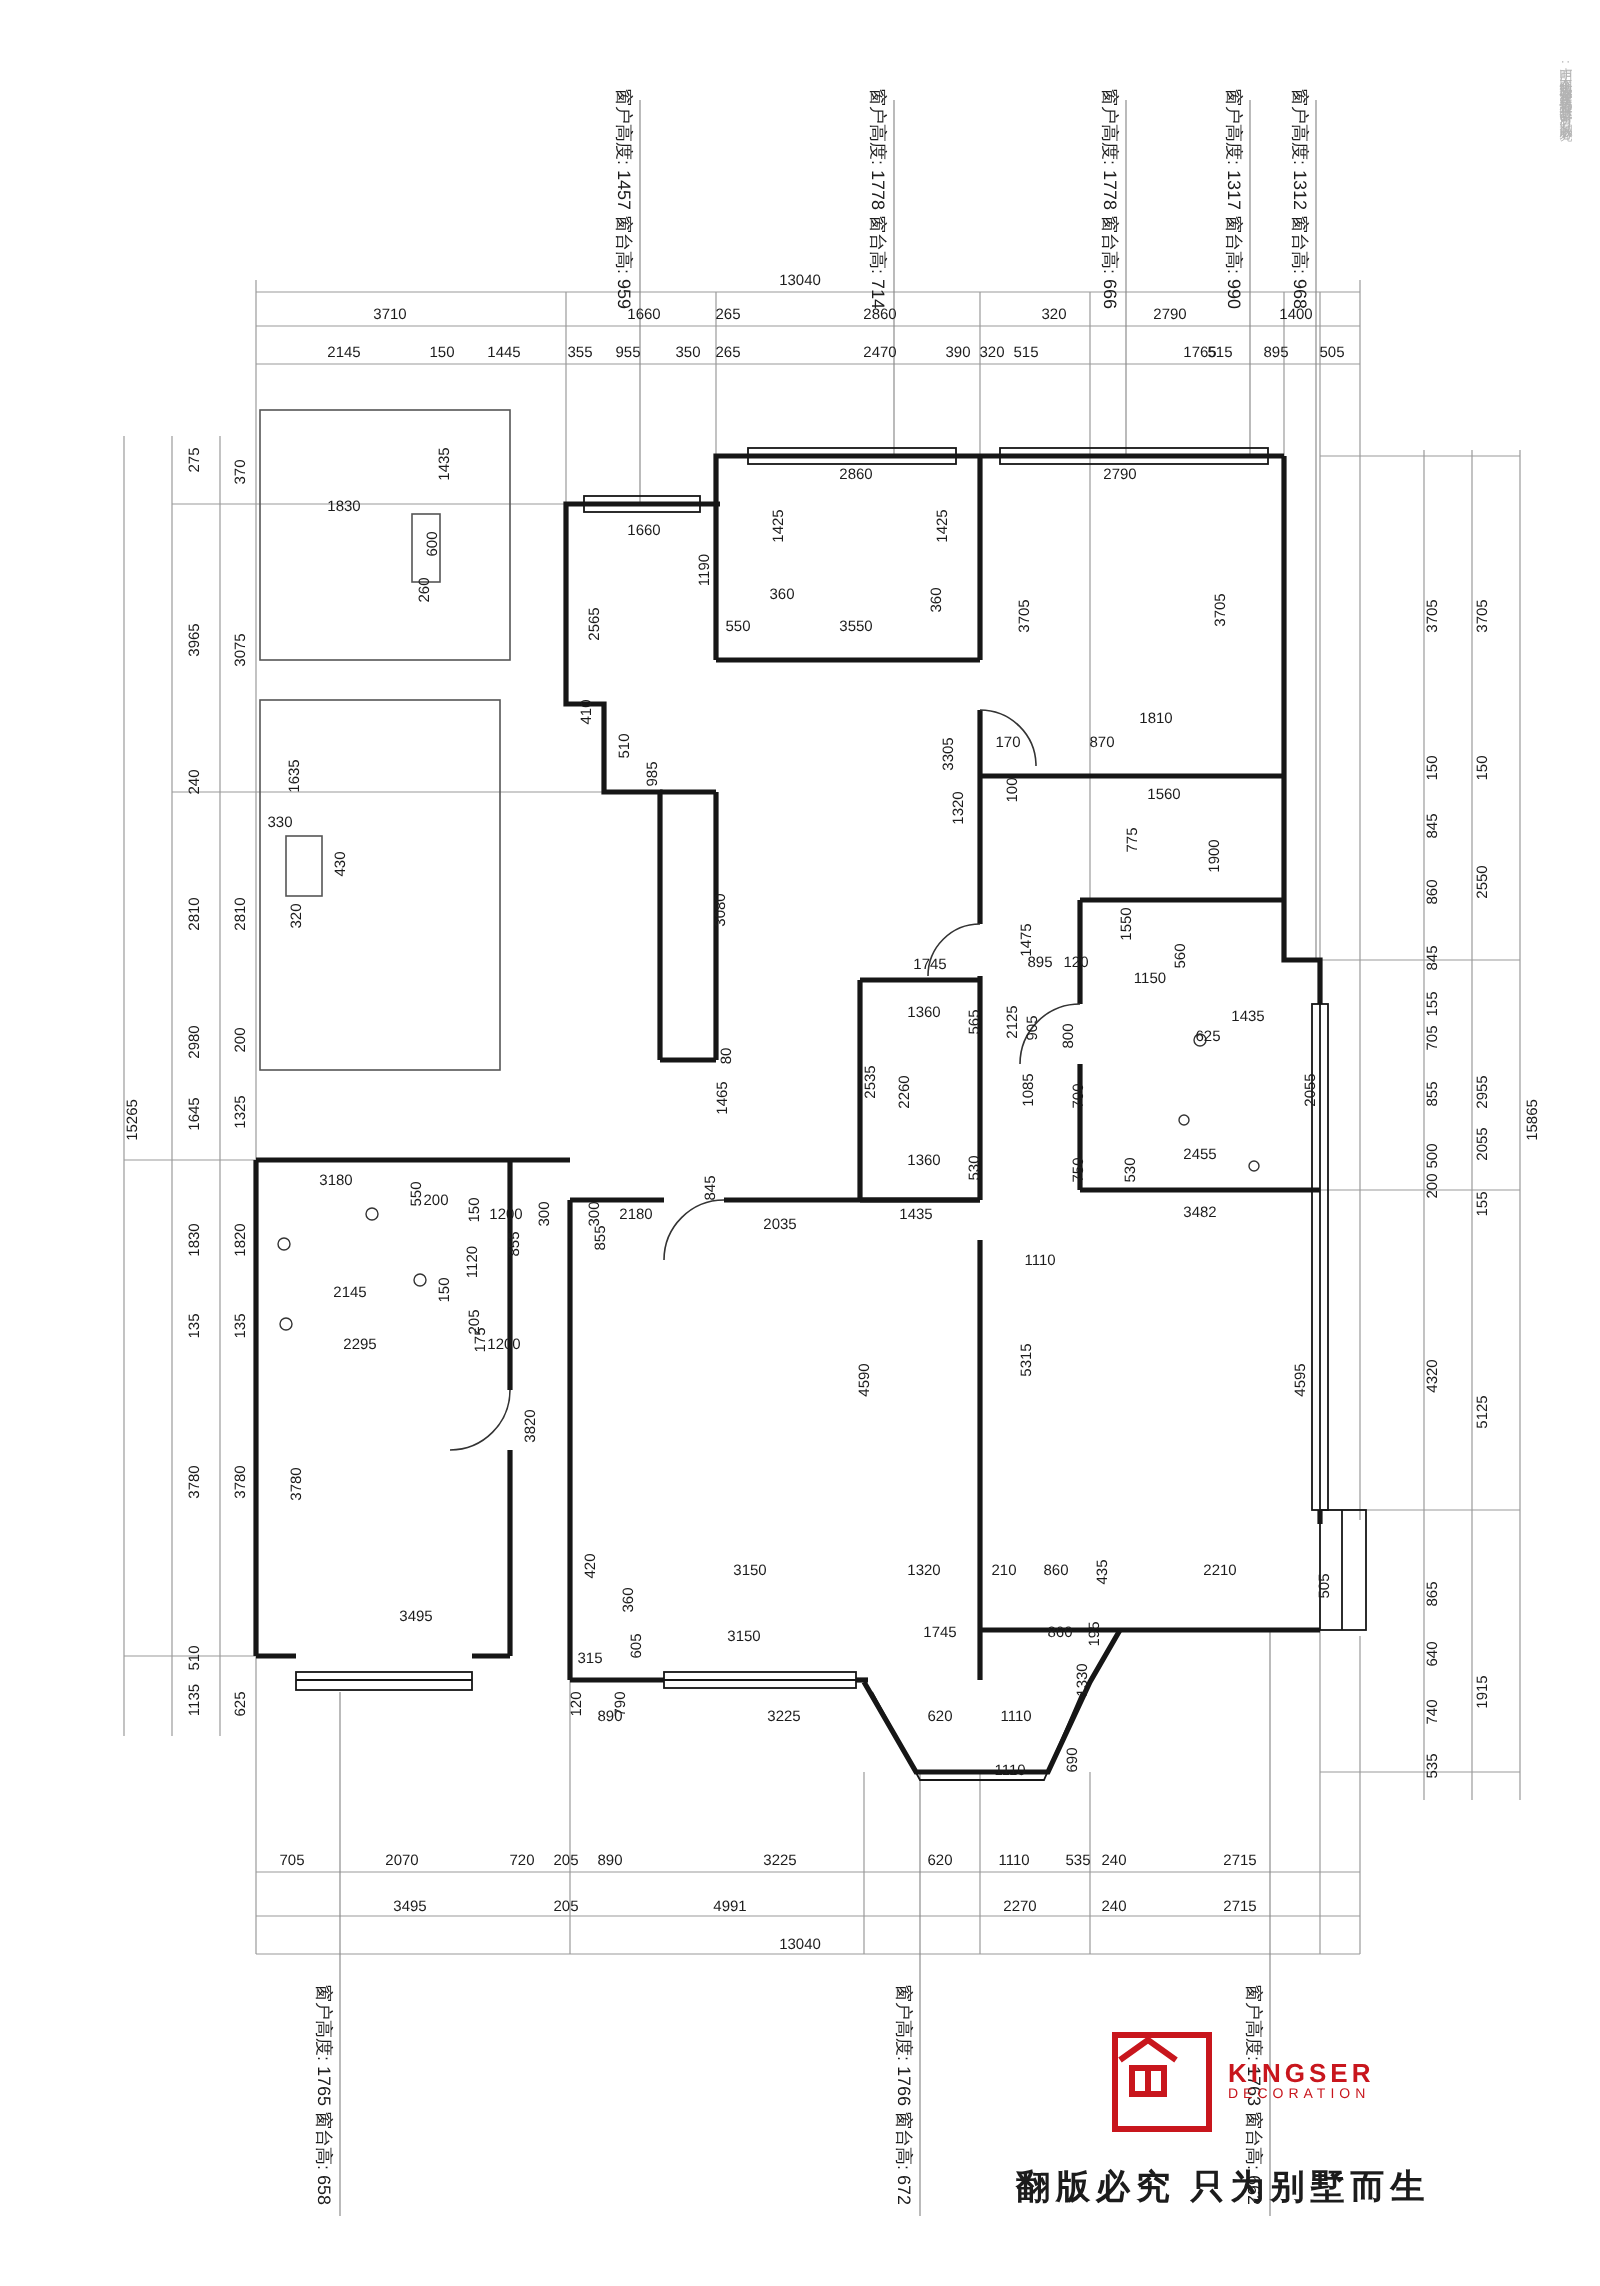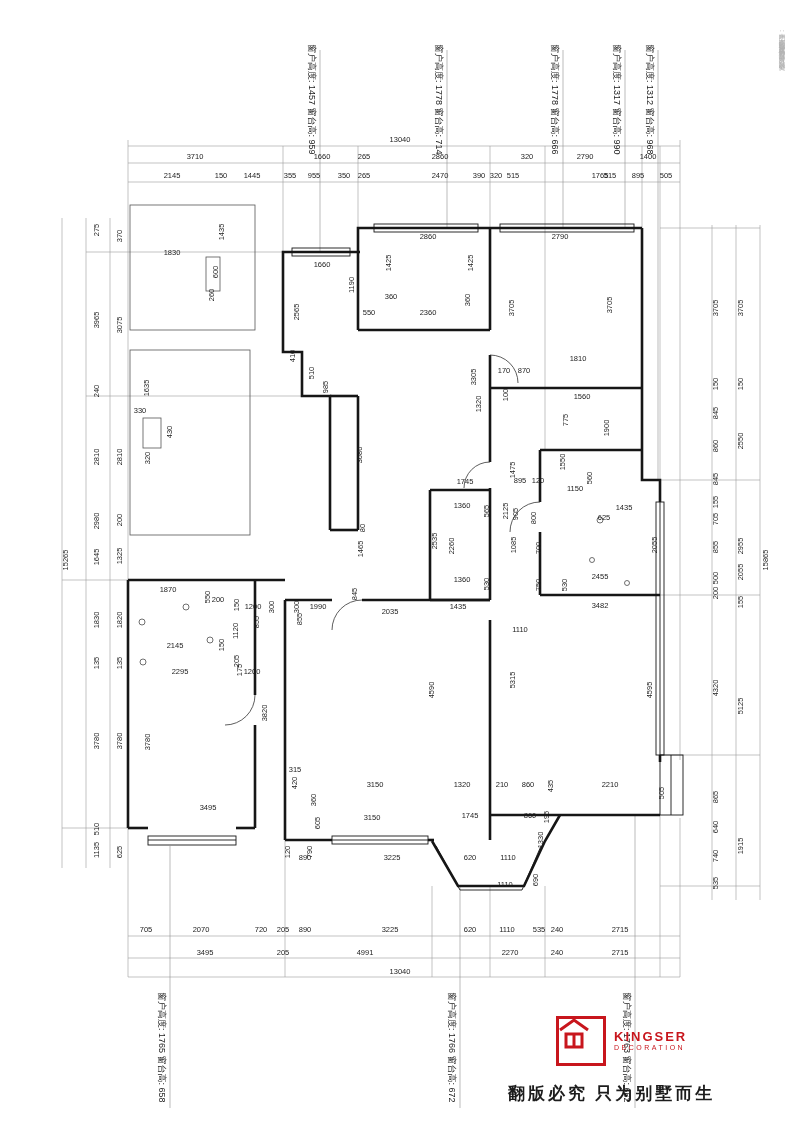--- a/index.html
+++ b/index.html
@@ -247,30 +247,30 @@
     <span class="dim v" style="left: 741px; top: 846px;">1915</span>
     <span class="dim" style="left: 428px; top: 237px;">2860</span>
     <span class="dim" style="left: 560px; top: 237px;">2790</span>
     <span class="dim" style="left: 322px; top: 265px;">1660</span>
     <span class="dim v" style="left: 389px; top: 263px;">1425</span>
     <span class="dim v" style="left: 471px; top: 263px;">1425</span>
     <span class="dim v" style="left: 352px; top: 285px;">1190</span>
     <span class="dim" style="left: 391px; top: 297px;">360</span>
     <span class="dim v" style="left: 468px; top: 300px;">360</span>
     <span class="dim" style="left: 369px; top: 313px;">550</span>
-    <span class="dim" style="left: 428px; top: 313px;">2360</span>
+    <span class="dim" style="left: 428px; top: 313px;">3550</span>
     <span class="dim v" style="left: 297px; top: 312px;">2565</span>
     <span class="dim v" style="left: 512px; top: 308px;">3705</span>
     <span class="dim v" style="left: 610px; top: 305px;">3705</span>
     <span class="dim v" style="left: 293px; top: 356px;">410</span>
     <span class="dim v" style="left: 312px; top: 373px;">510</span>
     <span class="dim v" style="left: 326px; top: 387px;">985</span>
     <span class="dim v" style="left: 474px; top: 377px;">3305</span>
     <span class="dim" style="left: 504px; top: 371px;">170</span>
-    <span class="dim" style="left: 524px; top: 371px;">870</span>
+    <span class="dim" style="left: 551px; top: 371px;">870</span>
     <span class="dim" style="left: 578px; top: 359px;">1810</span>
     <span class="dim v" style="left: 479px; top: 404px;">1320</span>
     <span class="dim v" style="left: 506px; top: 395px;">100</span>
     <span class="dim" style="left: 582px; top: 397px;">1560</span>
     <span class="dim v" style="left: 566px; top: 420px;">775</span>
     <span class="dim v" style="left: 607px; top: 428px;">1900</span>
     <span class="dim v" style="left: 360px; top: 455px;">3080</span>
     <span class="dim v" style="left: 563px; top: 462px;">1550</span>
     <span class="dim v" style="left: 513px; top: 470px;">1475</span>
     <span class="dim v" style="left: 590px; top: 478px;">560</span>
@@ -291,28 +291,28 @@
     <span class="dim v" style="left: 539px; top: 548px;">700</span>
     <span class="dim v" style="left: 655px; top: 545px;">2055</span>
     <span class="dim v" style="left: 361px; top: 549px;">1465</span>
     <span class="dim v" style="left: 363px; top: 528px;">80</span>
     <span class="dim" style="left: 462px; top: 580px;">1360</span>
     <span class="dim v" style="left: 487px; top: 584px;">530</span>
     <span class="dim v" style="left: 539px; top: 585px;">750</span>
     <span class="dim v" style="left: 565px; top: 585px;">530</span>
     <span class="dim" style="left: 600px; top: 577px;">2455</span>
     <span class="dim" style="left: 600px; top: 606px;">3482</span>
-    <span class="dim" style="left: 168px; top: 590px;">1870</span>
+    <span class="dim" style="left: 168px; top: 590px;">3180</span>
     <span class="dim v" style="left: 208px; top: 597px;">550</span>
     <span class="dim" style="left: 218px; top: 600px;">200</span>
     <span class="dim v" style="left: 237px; top: 605px;">150</span>
     <span class="dim" style="left: 253px; top: 607px;">1200</span>
     <span class="dim v" style="left: 272px; top: 607px;">300</span>
     <span class="dim v" style="left: 297px; top: 607px;">300</span>
-    <span class="dim" style="left: 318px; top: 607px;">1990</span>
+    <span class="dim" style="left: 318px; top: 607px;">2180</span>
     <span class="dim" style="left: 390px; top: 612px;">2035</span>
     <span class="dim" style="left: 458px; top: 607px;">1435</span>
     <span class="dim v" style="left: 355px; top: 594px;">845</span>
     <span class="dim" style="left: 520px; top: 630px;">1110</span>
     <span class="dim v" style="left: 236px; top: 631px;">1120</span>
     <span class="dim v" style="left: 257px; top: 622px;">855</span>
     <span class="dim v" style="left: 300px; top: 619px;">855</span>
     <span class="dim" style="left: 175px; top: 646px;">2145</span>
     <span class="dim v" style="left: 222px; top: 645px;">150</span>
     <span class="dim" style="left: 180px; top: 672px;">2295</span>
@@ -327,21 +327,21 @@
     <span class="dim v" style="left: 295px; top: 783px;">420</span>
     <span class="dim" style="left: 375px; top: 785px;">3150</span>
     <span class="dim" style="left: 462px; top: 785px;">1320</span>
     <span class="dim" style="left: 502px; top: 785px;">210</span>
     <span class="dim" style="left: 528px; top: 785px;">860</span>
     <span class="dim v" style="left: 551px; top: 786px;">435</span>
     <span class="dim" style="left: 610px; top: 785px;">2210</span>
     <span class="dim v" style="left: 662px; top: 793px;">505</span>
     <span class="dim" style="left: 208px; top: 808px;">3495</span>
     <span class="dim v" style="left: 314px; top: 800px;">360</span>
-    <span class="dim" style="left: 295px; top: 770px;">315</span>
+    <span class="dim" style="left: 295px; top: 829px;">315</span>
     <span class="dim v" style="left: 318px; top: 823px;">605</span>
     <span class="dim" style="left: 372px; top: 818px;">3150</span>
     <span class="dim" style="left: 470px; top: 816px;">1745</span>
     <span class="dim" style="left: 530px; top: 816px;">860</span>
     <span class="dim v" style="left: 547px; top: 817px;">195</span>
     <span class="dim v" style="left: 541px; top: 840px;">1330</span>
     <span class="dim v" style="left: 288px; top: 852px;">120</span>
     <span class="dim v" style="left: 310px; top: 852px;">790</span>
     <span class="dim" style="left: 305px; top: 858px;">890</span>
     <span class="dim" style="left: 392px; top: 858px;">3225</span>

